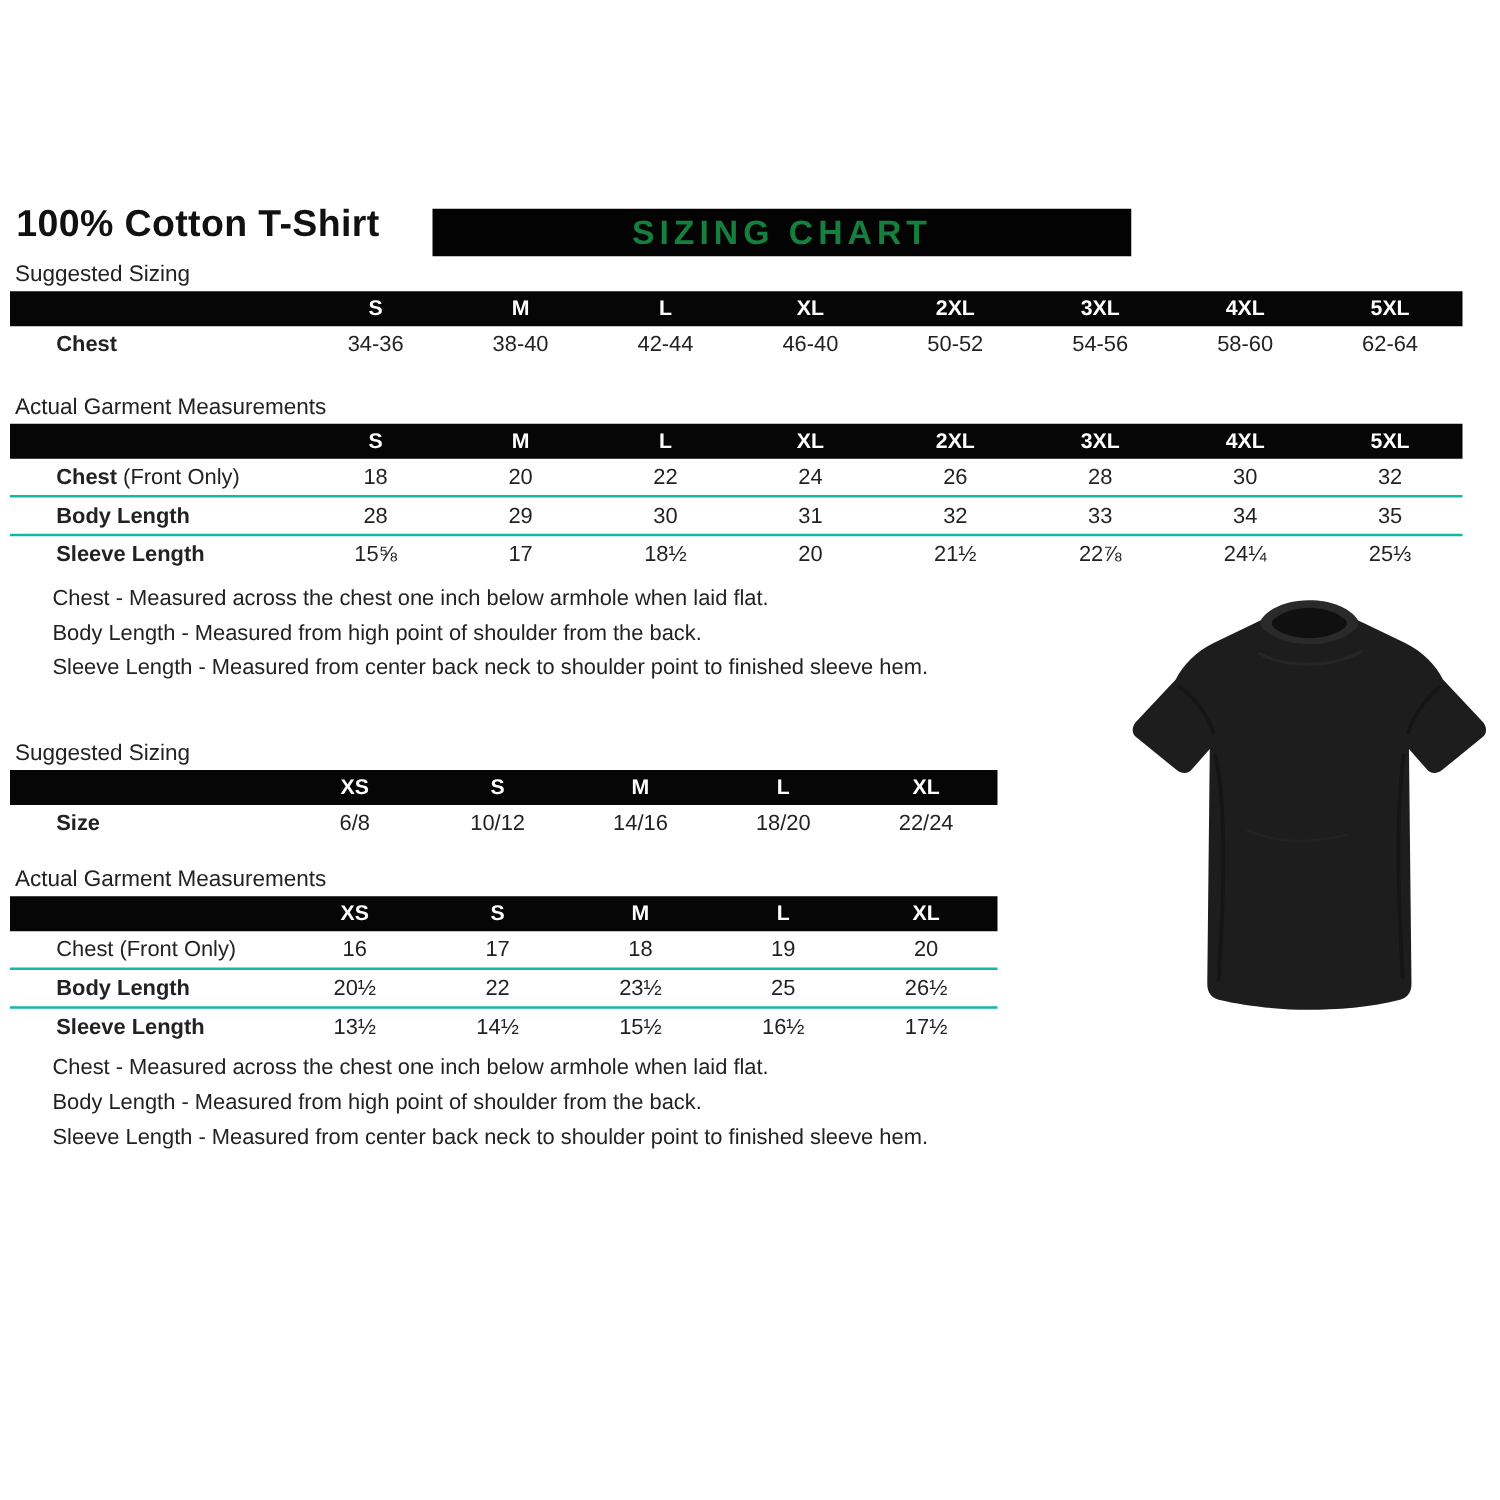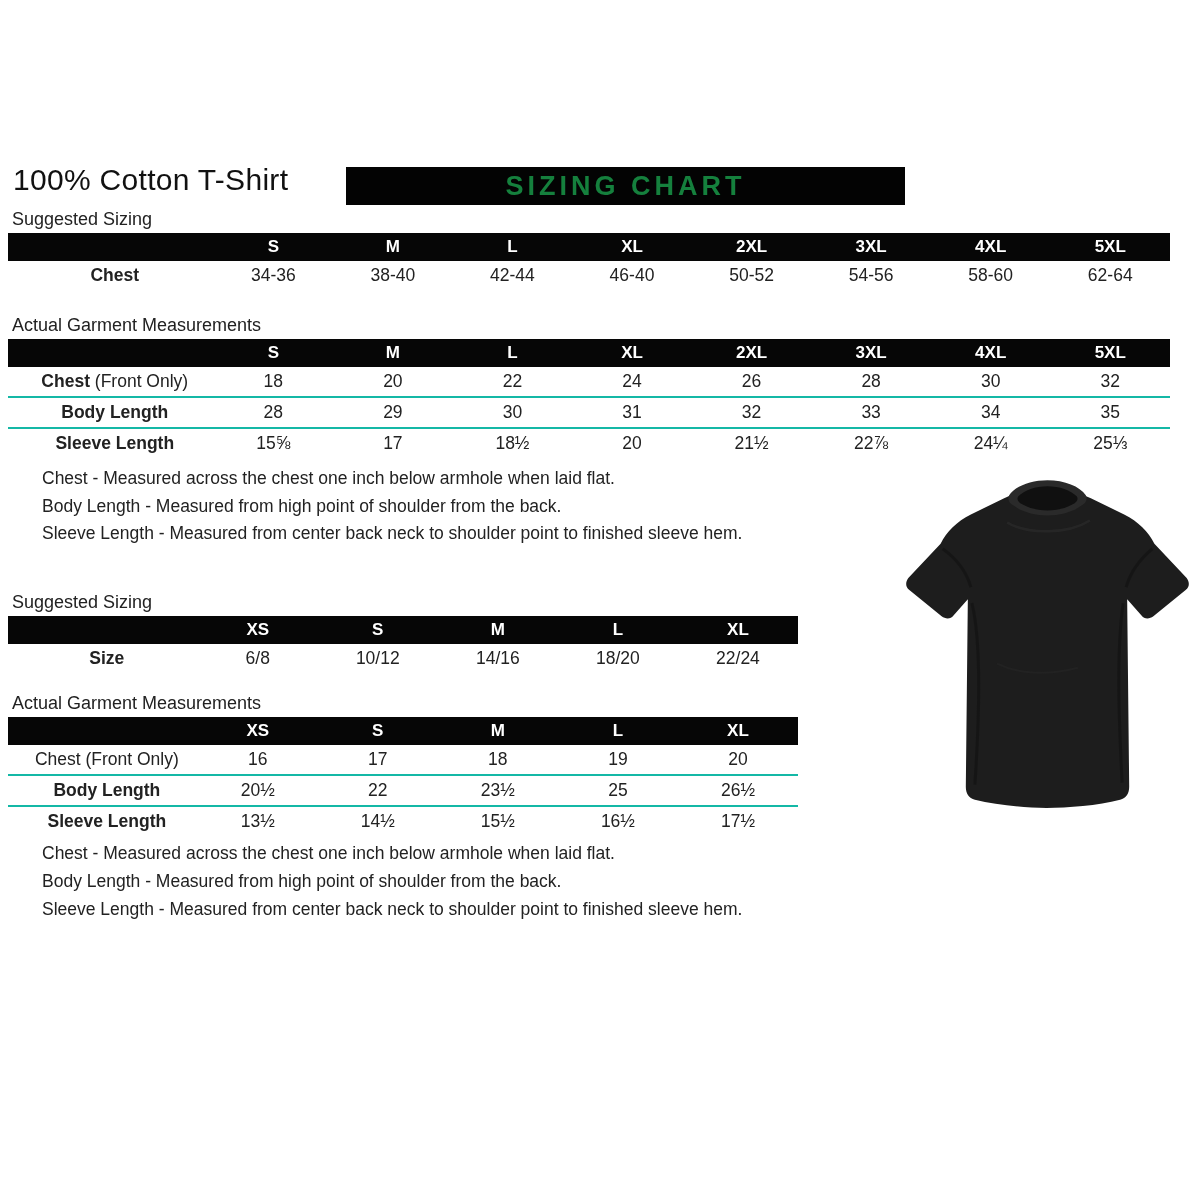--- a/index.html
+++ b/index.html
@@ -4,42 +4,42 @@
 <style>
   html,body { margin:0; padding:0; background:#ffffff; }
   body { font-family:"Liberation Sans", sans-serif; color:#1a1a1a; }
   #canvas {
     position:relative; width:1200px; height:1200px;
     background:#ffffff; overflow:hidden;
   }
 
   .page-title {
     position:absolute; left:13px; top:163px;
-    font-size:30px; font-weight:400; letter-spacing:.3px; color:#111;
+    font-size:30px; font-weight:700; letter-spacing:.3px; color:#111;
     white-space:nowrap;
   }
   .banner {
     position:absolute; left:346px; top:167px; width:559px; height:38px;
     background:#030303; color:#15803d;
     display:flex; align-items:center; justify-content:center;
     font-size:27px; font-weight:700; letter-spacing:4px; white-space:nowrap;
   }
   .sec-label {
     position:absolute; left:12px; font-size:18px; color:#222; white-space:nowrap;
   }
 
   .stable { position:absolute; left:8px; }
   .srow { display:flex; align-items:center; height:28px; font-size:17.5px; }
   .srow.head {
     background:#060606; color:#ffffff; font-weight:700; font-size:17px;
   }
   .srow.body { height:29px; color:#222; }
   .srow.body + .srow.body { border-top:2px solid #14b8a6; }
   .scell { flex:1 1 0; text-align:center; white-space:nowrap; }
-  .scell.label { text-align:center; padding-left:8px; }
+  .scell.label { text-align:left; padding-left:8px;margin-left:29px; }
   .adult-t .scell.label { flex:0 0 17%; }
   .youth-t .scell.label { flex:0 0 23%; }
   .bold { font-weight:700; }
 
   .note {
     position:absolute; left:14px; font-size:17.5px; color:#222; white-space:nowrap;margin-left:28px;
   }
 
   .youth-title {
     position:absolute; left:6px; top:548px;

